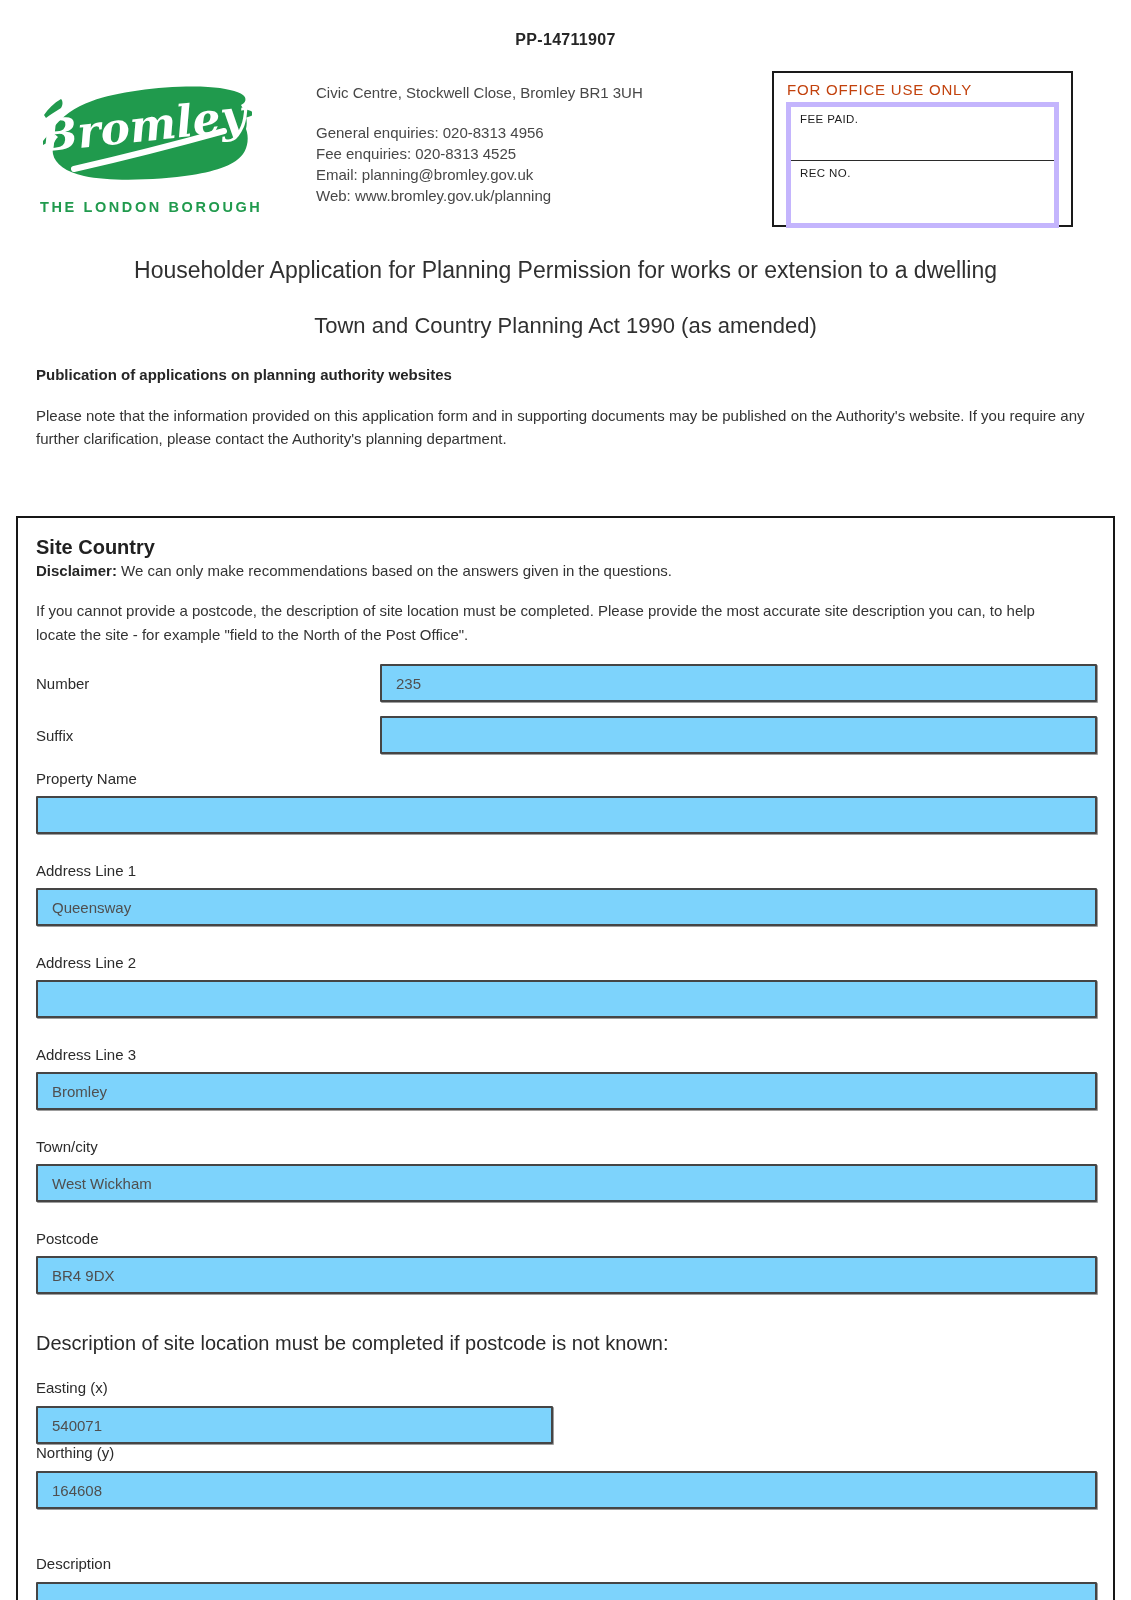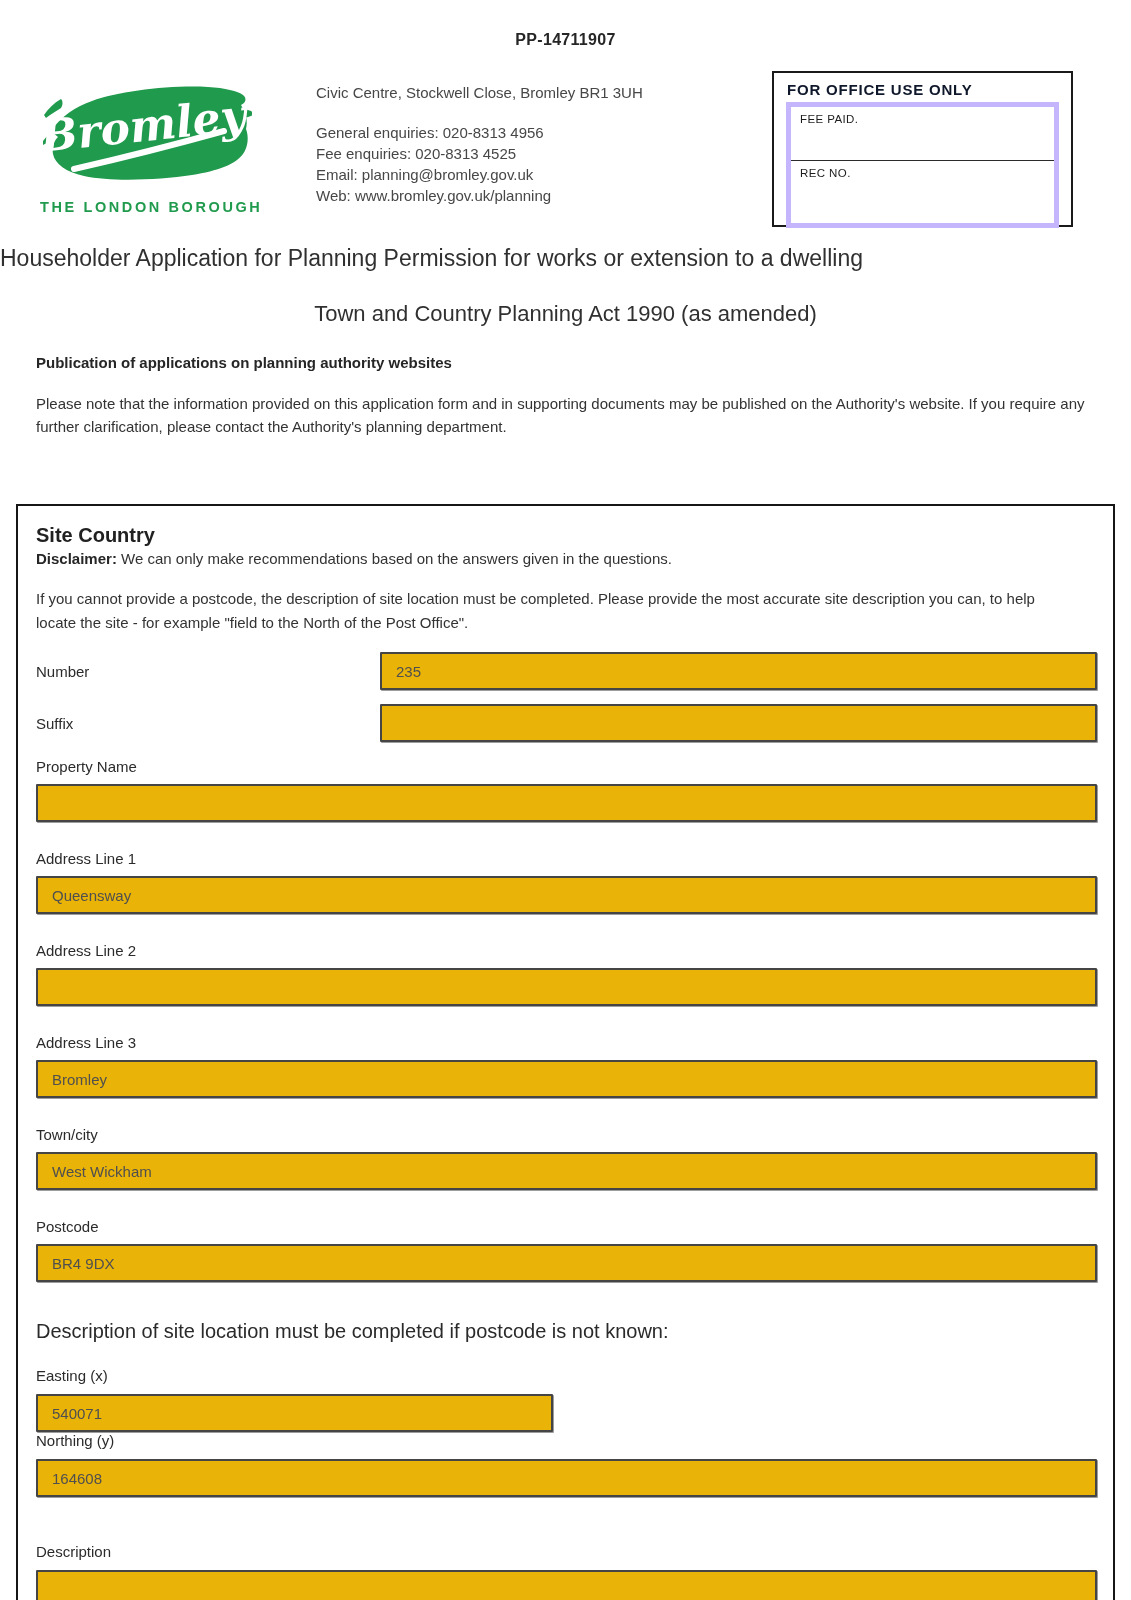--- a/index.html
+++ b/index.html
@@ -37,38 +37,38 @@
   .authority-address { font-size: 15px; margin-top: 3px; color: #474747; }
   .contact-lines { margin-top: 21px; font-size: 15px; line-height: 21px; color: #474747; }
 
   .office-box {
     position: absolute; left: 772px; top: 22px;
     width: 301px; height: 156px;
     border: 2px solid #1a1a1a;
     background: #fff;
   }
   .office-box-title {
-    font-size: 15px; font-weight: bold; color: #0f172a;
+    font-size: 15px; font-weight: normal; color: #c2410c;
     letter-spacing: 0.8px;
     padding: 8px 0 4px 13px;
   }
   .office-inner {
     margin: 0 12px;
     border: 5px solid #c4b5fd;
   }
   .office-cell { padding: 6px 0 0 9px; font-size: 11.5px; color: #1d1d1d; letter-spacing: 0.4px; }
   .office-cell.fee { height: 54px; border-bottom: 1px solid #2b2b2b; }
   .office-cell.rec { height: 62px; }
 
   
   .doc-title {
-    text-align: left;
+    text-align: center;
     font-size: 23px;
     color: #303030;
-    margin-top: 14px;
+    margin-top: 26px;
   }
   .doc-subtitle {
     text-align: center;
     font-size: 22px;
     color: #303030;
     margin-top: 29px;
   }
   .pub-heading {
     margin: 27px 40px 0 36px;
     font-size: 15px;
@@ -103,21 +103,21 @@
 
   .stack-label { margin-top: 28px; font-size: 15px; color: #2b2b2b; }
   .stack-label.tight { margin-top: 16px; }
   .stack-input { margin-top: 9px; width: 100%; }
 
   input.fld {
     display: block;
     height: 38px;
     border: 2px solid #454545;
     border-radius: 1px;
-    background: #eab308;
+    background: #7dd3fc;
     box-shadow: 1px 1px 0 #9d9d9d;
     font-family: "Liberation Sans", sans-serif;
     font-size: 15px;
     color: #4f4f4f;
     padding: 0 14px;
     outline: none;
   }
   .desc-heading {
     margin-top: 38px;
     font-size: 20px;

